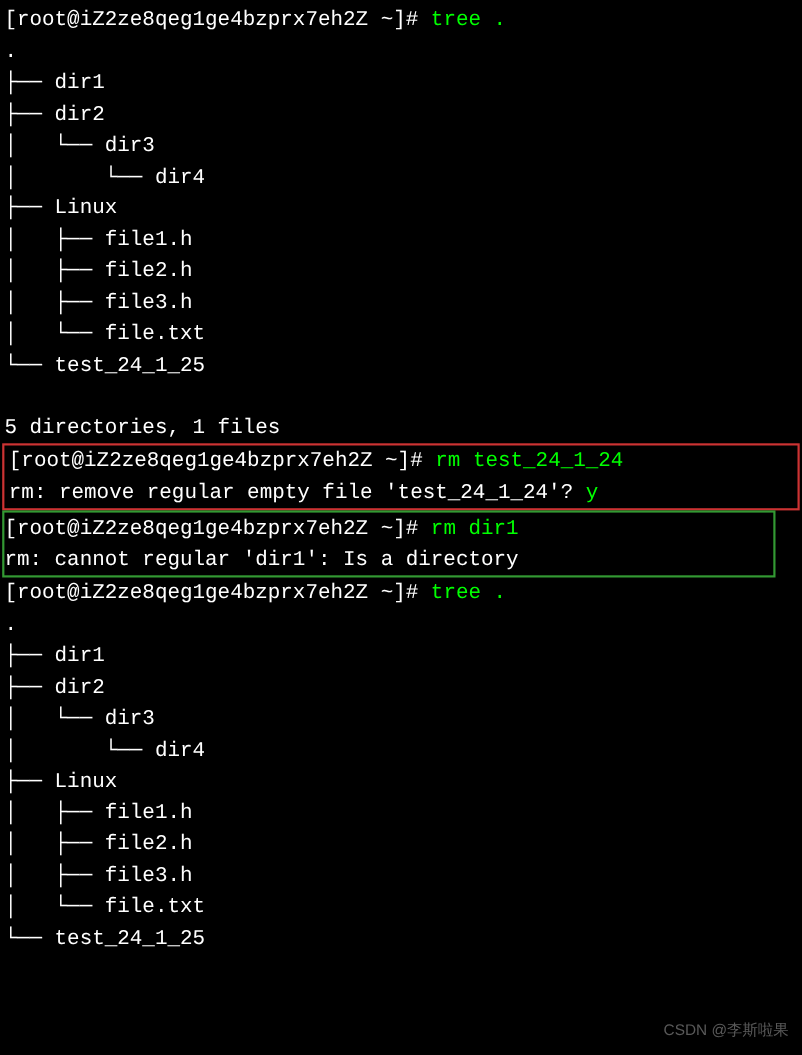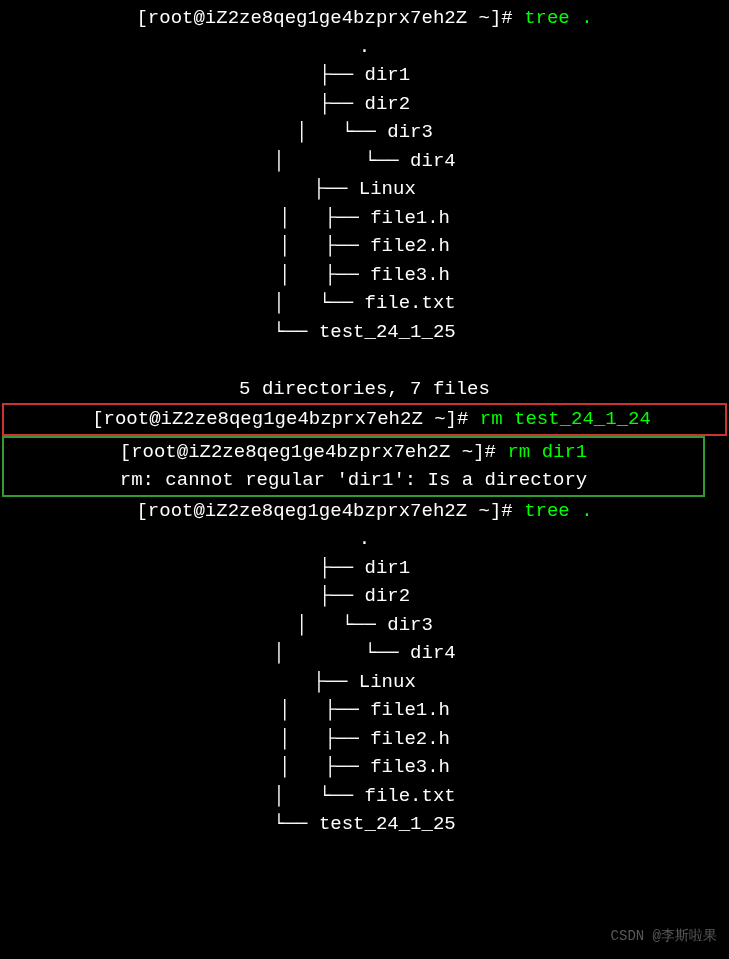--- a/index.html
+++ b/index.html
@@ -1,19 +1,18 @@
 <!DOCTYPE html>
 <html><head>
   <meta charset="utf-8">
   <style>
     * {
       margin: 0;
       padding: 0;
       box-sizing: border-box;
-      text-align: center;
     }
     body {
       background: #000000;
       color: #ffffff;
       font-family: "Consolas", "Courier New", monospace;
       font-size: 19px;
       line-height: 1.5;
       padding: 4px;
       width: 729px;
       height: 959px;
@@ -23,35 +22,35 @@
     .line {
       white-space: pre;
     }
     .green {
       color: #00ff00;
     }
     .box-red {
       border: 2px solid #cc3333;
       margin-left: -2px;
       margin-right: -2px;
-      padding-left: 14px;
+      padding-left: 4px;
     }
     .box-green {
       border: 2px solid #339933;
       margin-left: -2px;
       margin-right: 20px;
       padding-left: 0px;
     }
     .watermark {
       position: absolute;
       bottom: 12px;
       right: 12px;
       color: #888888;
       font-size: 14px;
-      font-family: Liberation Mono, monospace;
+      font-family: Liberation Sans, sans-serif;
       opacity: 0.65;
     }
   </style>
 </head>
 <body>
 
 <div>
 
   <div class="line">[<span>root@iZ2ze8qeg1ge4bzprx7eh2Z</span><span> ~]# </span><span class="green">tree .</span></div>
   <div class="line">.</div>
@@ -59,24 +58,25 @@
   <div class="line">├── dir2</div>
   <div class="line">│   └── dir3</div>
   <div class="line">│       └── dir4</div>
   <div class="line">├── Linux</div>
   <div class="line">│   ├── file1.h</div>
   <div class="line">│   ├── file2.h</div>
   <div class="line">│   ├── file3.h</div>
   <div class="line">│   └── file.txt</div>
   <div class="line">└── test_24_1_25</div>
   <div class="line"> </div>
-  <div class="line">5 directories, 7 files</div>
+  <div class="line">5 directories, 1 files</div>
 
   <div class="box-red">
     <div class="line">[<span>root@iZ2ze8qeg1ge4bzprx7eh2Z</span><span> ~]# </span><span class="green">rm test_24_1_24</span></div>
+    <div class="line"><span>rm: remove regular empty file 'test_24_1_24'? </span><span class="green">y</span></div>
   </div>
 
   <div class="box-green">
     <div class="line">[<span>root@iZ2ze8qeg1ge4bzprx7eh2Z</span><span> ~]# </span><span class="green">rm dir1</span></div>
     <div class="line">rm: cannot regular 'dir1': Is a directory</div>
   </div>
 
   <div class="line">[<span>root@iZ2ze8qeg1ge4bzprx7eh2Z</span><span> ~]# </span><span class="green">tree .</span></div>
   <div class="line">.</div>
   <div class="line">├── dir1</div>

